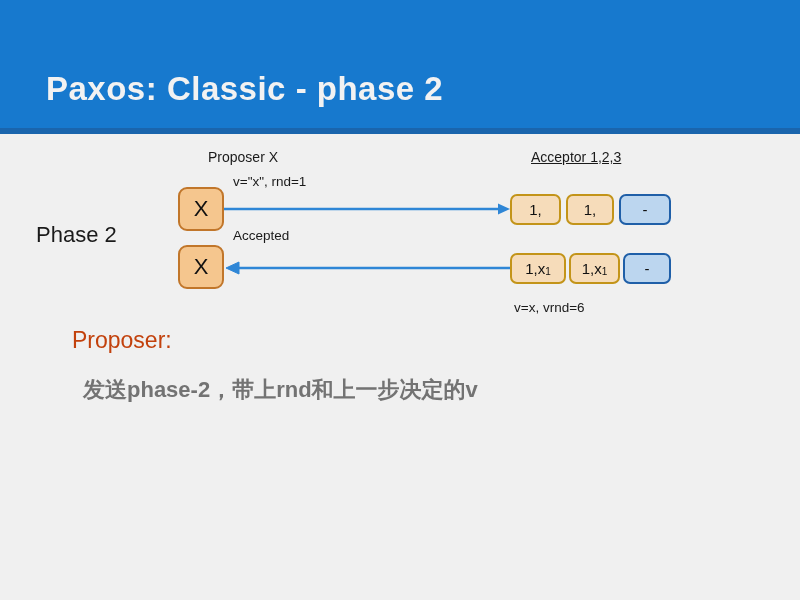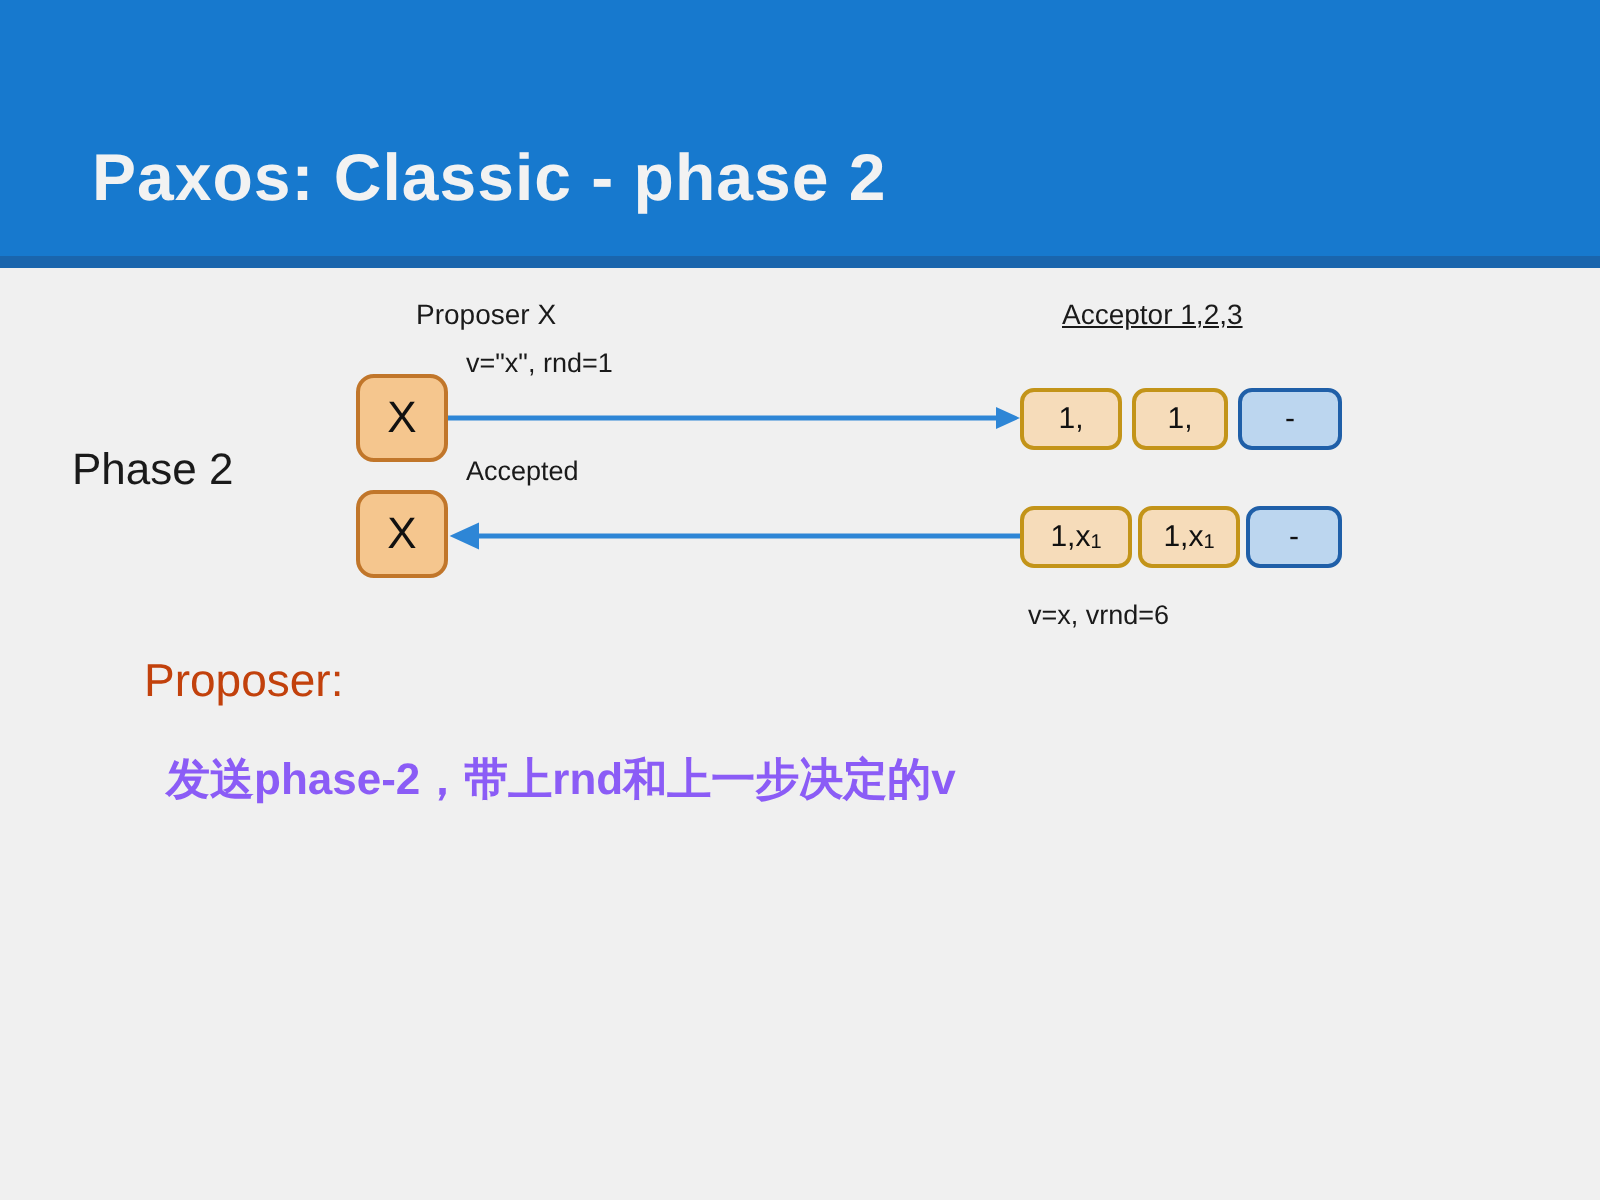--- a/index.html
+++ b/index.html
@@ -120,21 +120,21 @@
     font-size: 23px;
     color: #c2410c;
     white-space: nowrap;
     margin-left: 28px;
   }
   #proposer-detail {
     position: absolute;
     left: 83px; top: 375px;
     font-size: 22px;
     font-weight: bold;
-    color: #8b5cf6;
+    color: #737373;
     white-space: nowrap;
   }
 </style>
 </head>
 <body>
 
 <div id="slide">
 
   <div id="header"></div>
   <div id="header-underline"></div>

